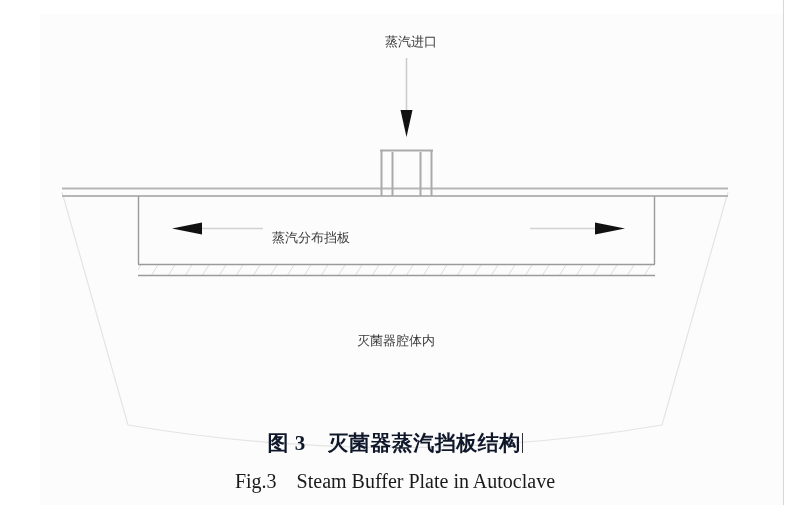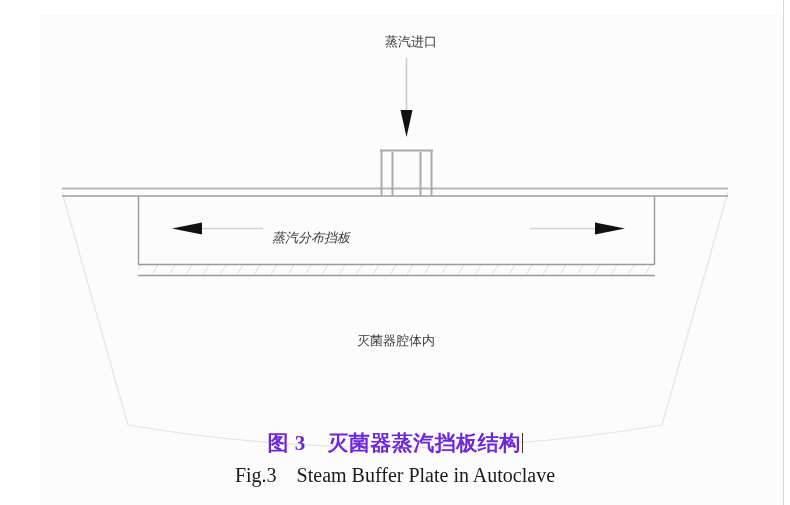--- a/index.html
+++ b/index.html
@@ -46,58 +46,57 @@
     line-height: 16px;
     white-space: nowrap;
   }
   #label-steam-inlet {
     left: 385px;
     top: 34px;
   }
   #label-baffle {
     left: 272px;
     top: 230px;
-    font-style: italic;
   }
   #label-chamber {
     left: 357px;
     top: 333px;
     font-family: Liberation Serif, serif;
   }
   #caption {
     position: absolute;
     left: 0px;
     top: 430px;
     width: 790px;
     text-align: center;
   }
   #caption-cn {
     font-family: "Liberation Serif", serif;
     font-weight: bold;
     font-size: 21px;
     line-height: 26px;
-    color: #6d28d9;
+    color: #0f172a;
     letter-spacing: 0.5px;
     white-space: pre;
   }
   #caption-cursor {
     display: inline-block;
     width: 1px;
     height: 20px;
     background: #333333;
     vertical-align: -3px;
     margin-left: 1px;
   }
   #caption-en {
     font-family: "Liberation Serif", serif;
     font-size: 20px;
     line-height: 26px;
     color: #1a1a1a;
     white-space: pre;
-    margin-top: 6px;
+    margin-top: 12px;
   }
 </style>
 </head>
 <body>
 
 <div id="page">
 
   <div id="page-tint"></div>
   <div id="page-right-edge"></div>
 

